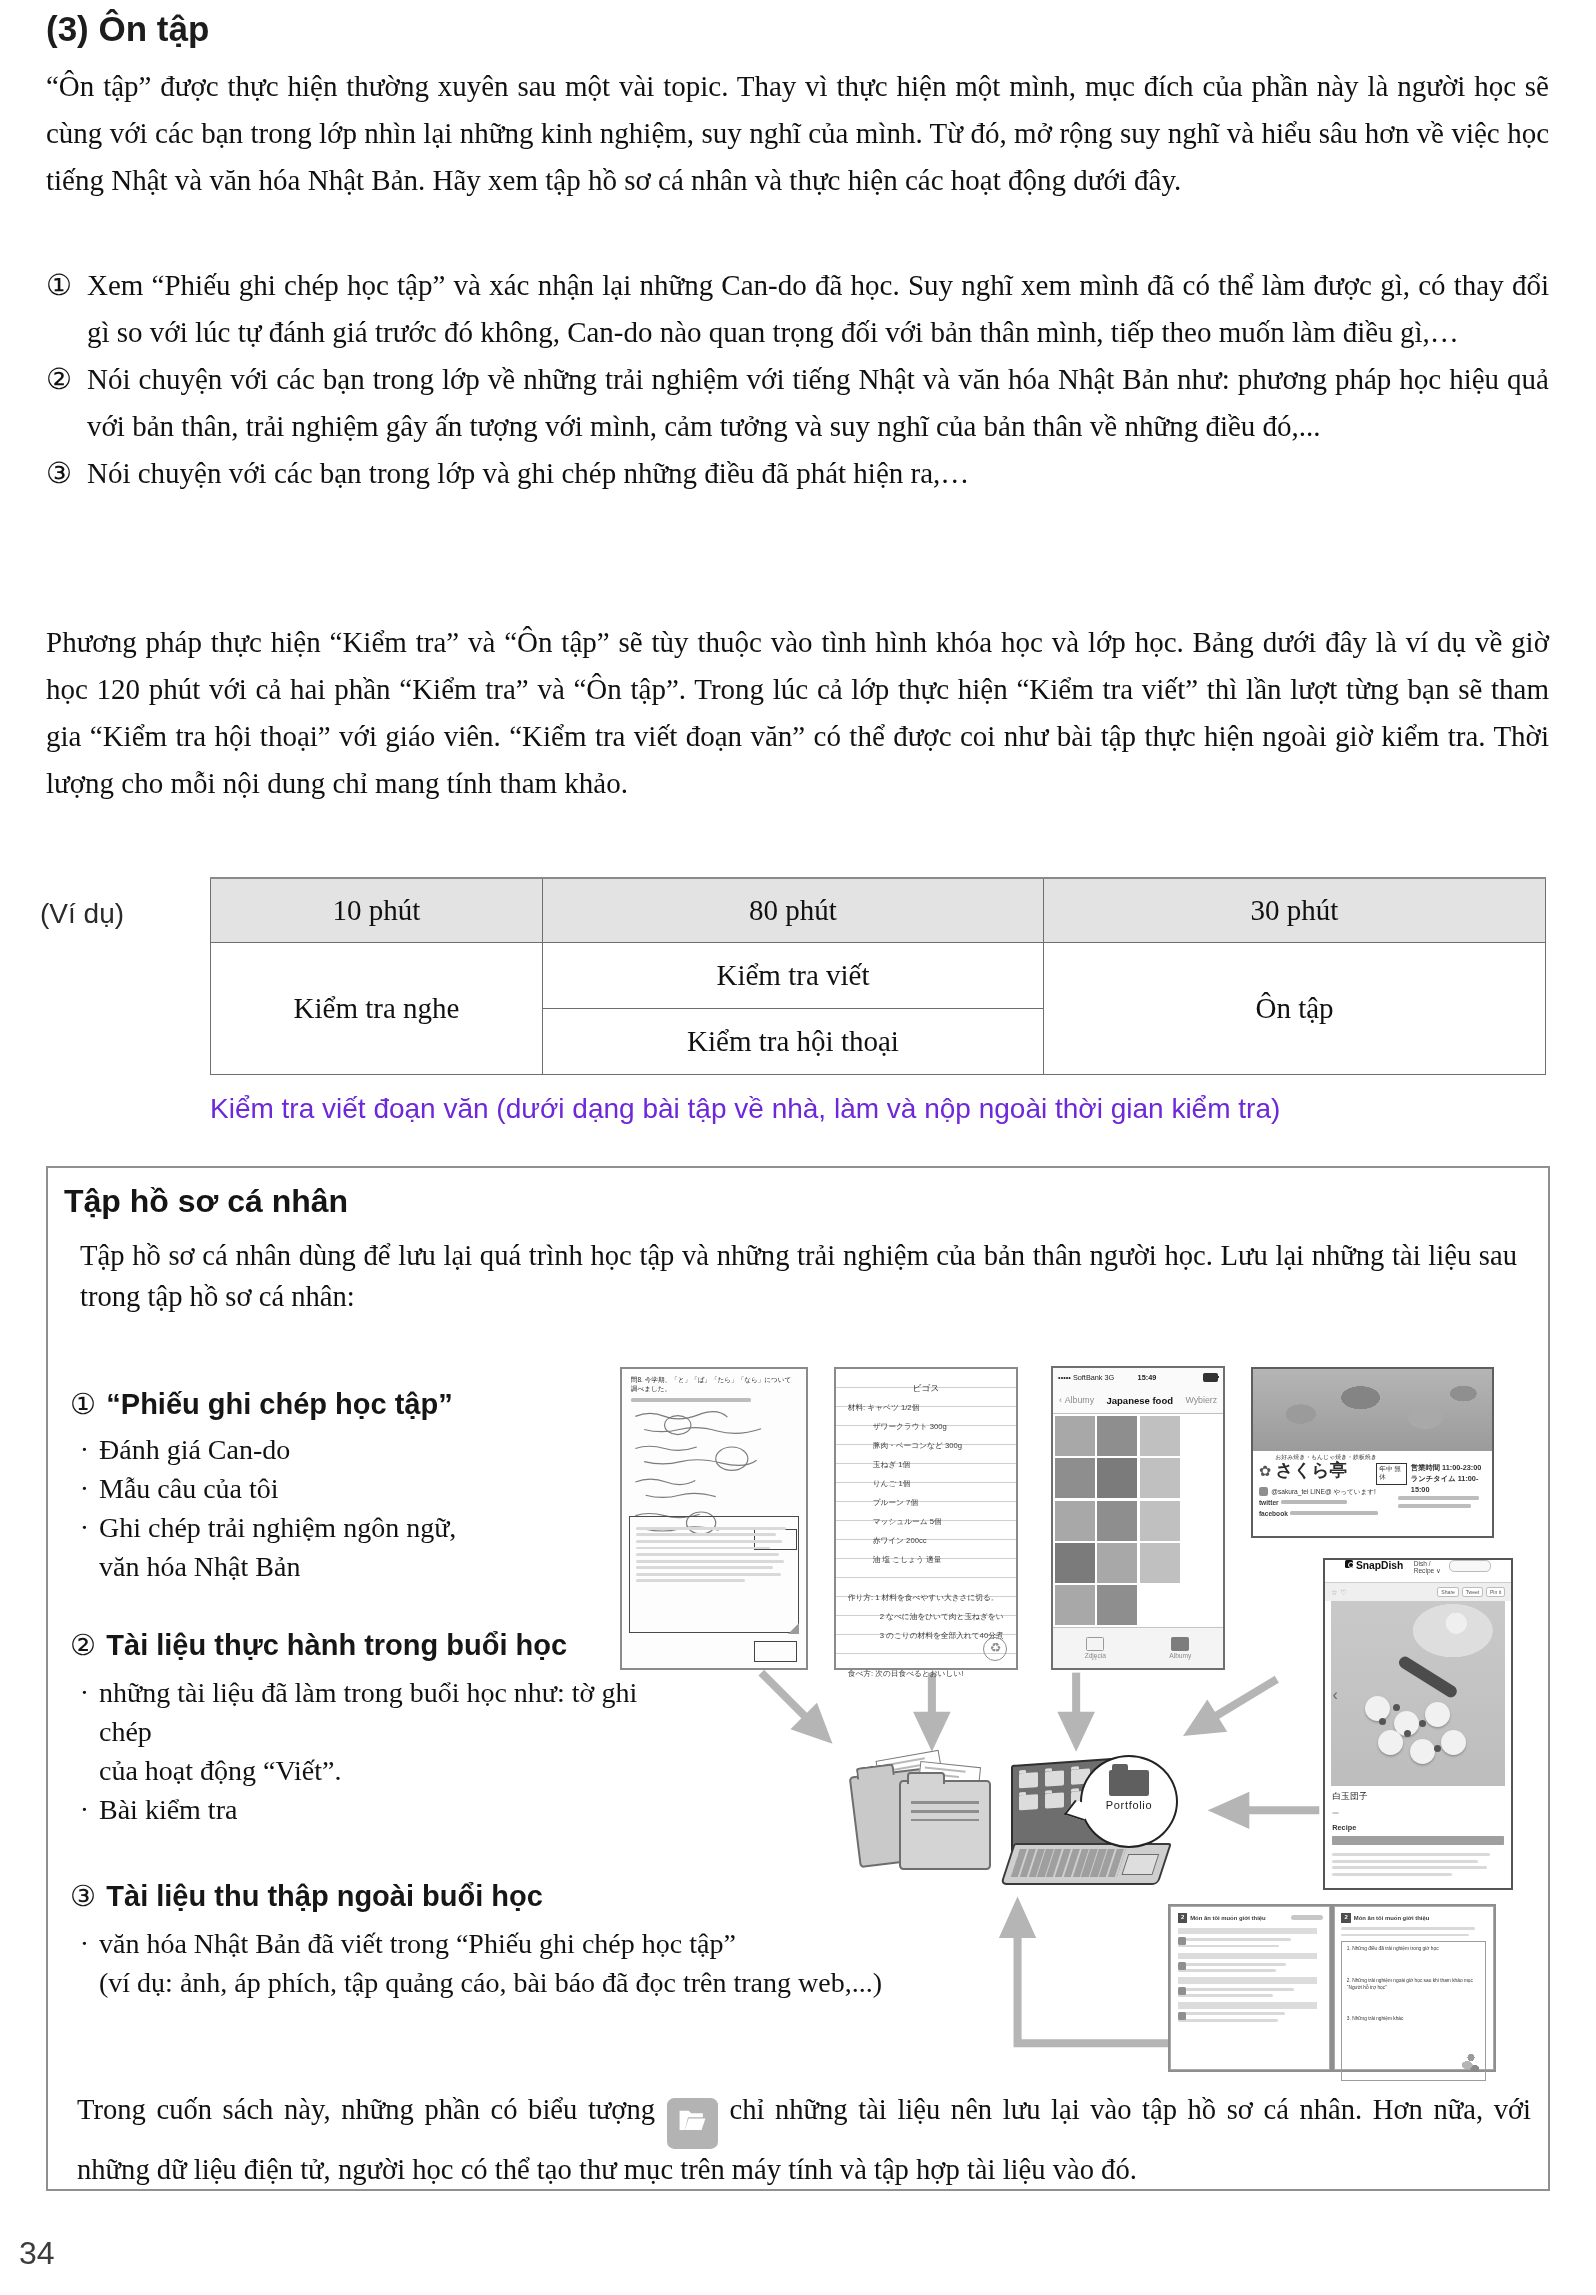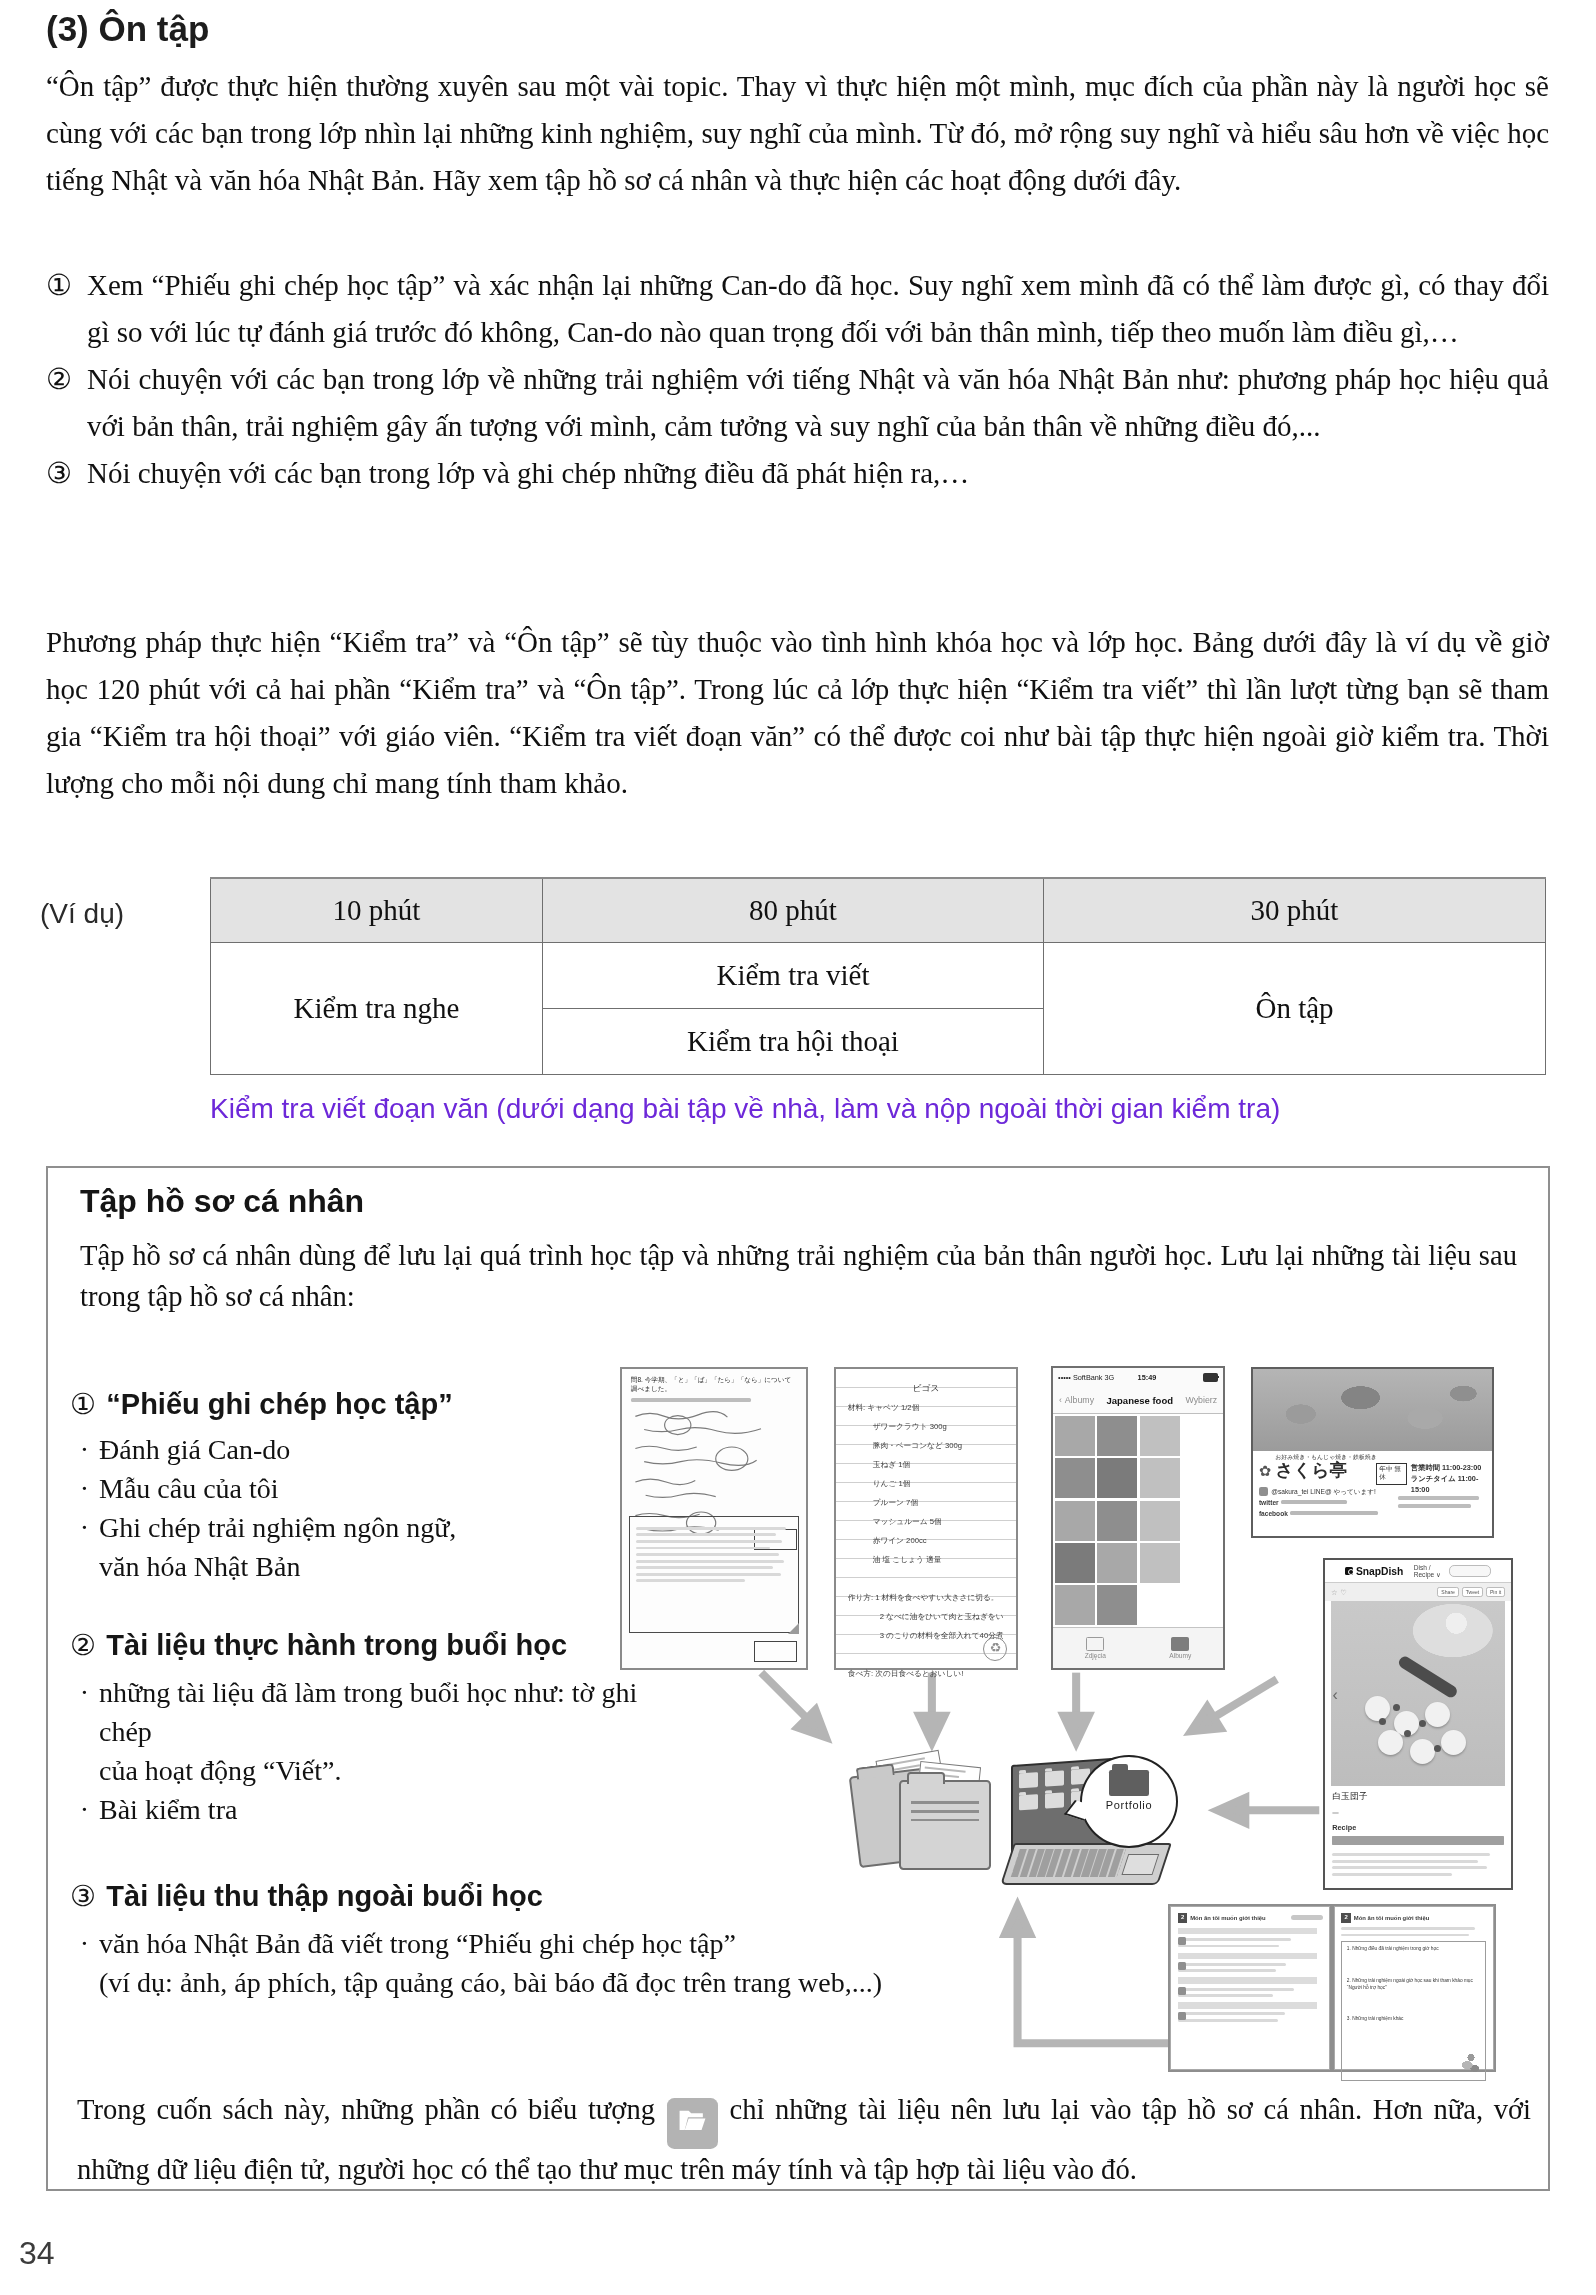--- a/index.html
+++ b/index.html
@@ -96,21 +96,21 @@
   .fly .info{position:absolute;right:5.9px;top:94px;width:110px;font:7.3px/1.5 var(--sans);color:#222;display:flex}
   .fly .nenju{border:0.7px solid #333;padding:0.7px 2.2px;font-size:6.6px;line-height:1.2;margin-right:3.7px;height:19px}
   .fly .sns{position:absolute;left:5.9px;top:117px;font:6.6px/1.7 var(--sans);color:#555}
   .fly .sns b{color:#3c3c3c}
   .fly .linebdg{display:inline-block;width:9.5px;height:9.5px;background:#8f8f8f;border-radius:2.2px;vertical-align:-2.2px;margin-right:2.9px}
   .fly .ubar{display:inline-block;width:66px;height:3.7px;background:#b9b9b9;border-radius:1.5px;vertical-align:1.5px}
   .fly .rcol{position:absolute;right:5.9px;top:123px;width:88px}
 
   
   .snap{border:2.2px solid #555;background:#fff}
-  .snap .hd{display:flex;align-items:center;height:22px;padding:0 20px;border-bottom:0.7px solid #ccc}
+  .snap .hd{display:flex;align-items:flex-start;height:22px;padding:0 20px;border-bottom:0.7px solid #ccc}
   .snap .cam{width:10.3px;height:8px;background:#111;border-radius:1.5px;margin-right:2.9px;position:relative}
   .snap .cam:after{content:"";position:absolute;left:2.9px;top:1.5px;width:4.4px;height:4.4px;border:0.7px solid #fff;border-radius:50%}
   .snap .brand{font:bold 10.3px var(--sans);color:#111}
   .snap .ddl{font:6.6px var(--sans);color:#444;margin-left:10.3px}
   .snap .srch{margin-left:auto;width:51px;height:9.5px;border:0.7px solid #bbb;border-radius:5.1px;background:#f7f7f7}
   .snap .btnrow{display:flex;align-items:center;gap:2.9px;padding:3.7px 5.9px;background:#efefef}
   .snap .mini-ic{color:#9a9a9a;font:7.3px var(--sans)}
   .snap .pill{font:5.1px/8.8px var(--sans);color:#555;border:0.7px solid #bbb;border-radius:2.2px;background:#fff;padding:0 2.9px}
   .snap .photo{position:relative;height:185px;margin:0 5.9px;background:
       radial-gradient(19px 19px at 72% 12%,#efefef 55%,transparent 56%),
@@ -214,21 +214,21 @@
     </tr>
     <tr>
       <td style="height:65px">Kiểm tra hội thoại</td>
     </tr>
   </tbody>
     </table>
   <div class="abs caption" style="left:210px;top:1091px;width:1335px">Kiểm tra viết đoạn văn (dưới dạng bài tập về nhà, làm và nộp ngoài thời gian kiểm tra)</div>
 
   <div class="abs pbox" style="left:46px;top:1166px;width:1504px;height:1025px">
 
-    <div class="abs pbox-title" style="left:32px;top:16px">Tập hồ sơ cá nhân</div>
+    <div class="abs pbox-title" style="left:16px;top:16px">Tập hồ sơ cá nhân</div>
     <div class="abs pbox-intro" style="left:32px;top:67px;width:1437px">Tập hồ sơ cá nhân dùng để lưu lại quá trình học tập và những trải nghiệm của bản thân người học. Lưu lại những tài liệu sau trong tập hồ sơ cá nhân:</div>
 
     <div class="abs" style="left:22px;top:220px;width:557px">
       <div class="sec-h">
         <span class="mk">①</span>
         <span>“Phiếu ghi chép học tập”</span>
       </div>
       <div style="margin-top:8.8px">
         <div class="bullet">
           <span class="dot">·</span>

